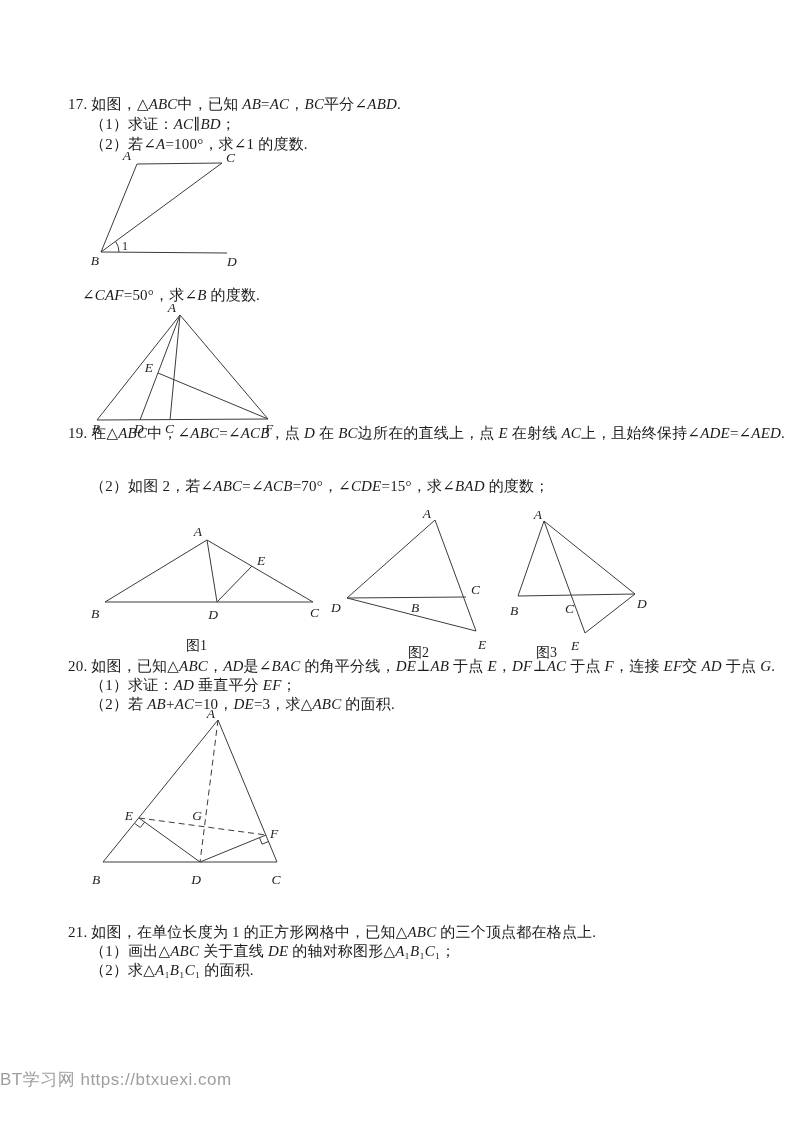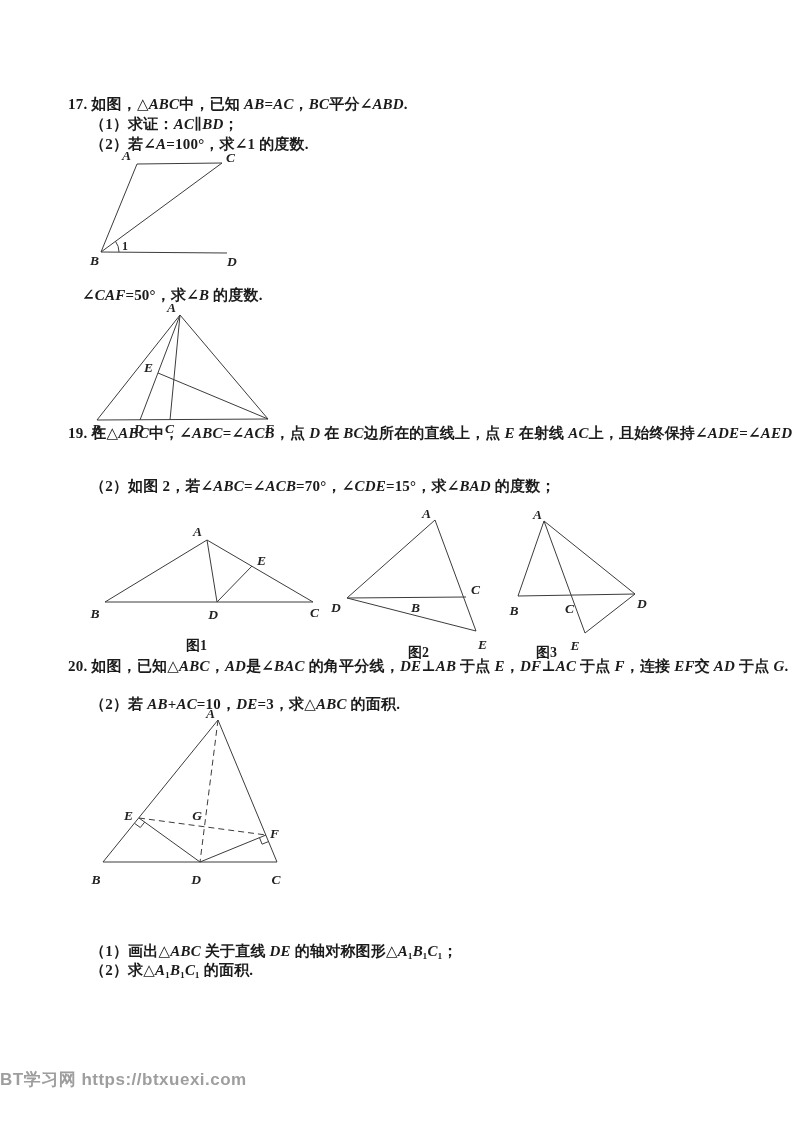--- a/index.html
+++ b/index.html
@@ -1,17 +1,17 @@
 <!DOCTYPE html>
 <html><head>
 <meta charset="utf-8">
 <style>
   html,body{margin:0;padding:0;background:#ffffff;}
   .page{position:relative;width:793px;height:1122px;background:#ffffff;overflow:hidden;
-        font-family:"Liberation Serif","DejaVu Serif",serif;color:#1b1b1b;font-weight:bold;}
+        font-family:"Liberation Serif","DejaVu Serif",serif;color:#1b1b1b;}
   .line{position:absolute;font-size:15px;line-height:19px;white-space:nowrap;
         letter-spacing:0.2px;}
   .line i{font-family:"Liberation Serif","DejaVu Serif",serif;}
   svg.fig{position:absolute;overflow:visible;}
   svg.fig line, svg.fig path{stroke:#3c3c3c;stroke-width:1;fill:none;}
   svg.fig path.dashed, svg.fig line.dashed{stroke-dasharray:6 4;}
   svg.fig text{font-family:"Liberation Serif","DejaVu Serif",serif;
                font-style:italic;font-size:13.5px;fill:#222;}
   svg.fig text.num{font-style:normal;font-size:12px;}
   svg.fig text.cap{font-style:normal;font-size:14px;fill:#1b1b1b;}
@@ -96,20 +96,21 @@
     <line x1="635" y1="594" x2="585" y2="633"></line>
     <text x="542" y="519" text-anchor="end">A</text>
     <text x="514" y="615" text-anchor="middle">B</text>
     <text x="565" y="613">C</text>
     <text x="637" y="608">D</text>
     <text x="575" y="650" text-anchor="middle">E</text>
     <text x="536" y="657" class="cap">图3</text>
   </svg>
 
   <div class="line" style="left:68px;top:657px">20. 如图，已知△<i>ABC</i>，<i>AD</i>是∠<i>BAC</i> 的角平分线，<i>DE</i>⊥<i>AB</i> 于点 <i>E</i>，<i>DF</i>⊥<i>AC</i> 于点 <i>F</i>，连接 <i>EF</i>交 <i>AD</i> 于点 <i>G</i>.</div>
+  <div class="line" style="left:90px;top:676px">（1）求证：<i>AD</i> 垂直平分 <i>EF</i>；</div>
   <div class="line" style="left:90px;top:695px">（2）若 <i>AB</i>+<i>AC</i>=10，<i>DE</i>=3，求△<i>ABC</i> 的面积.</div>
 
   <svg class="fig" style="left:88px;top:712px" width="225" height="176" viewBox="88 712 225 176">
     <line x1="218" y1="720" x2="103" y2="862"></line>
     <line x1="218" y1="720" x2="277" y2="862"></line>
     <line x1="103" y1="862" x2="277" y2="862"></line>
     <line x1="200" y1="862" x2="139" y2="818"></line>
     <line x1="200" y1="862" x2="266" y2="835"></line>
     <line x1="218" y1="720" x2="200" y2="862" class="dashed"></line>
     <line x1="139" y1="818" x2="266" y2="835" class="dashed"></line>
@@ -117,18 +118,19 @@
     <path d="M 268.6 841.5 L 262.1 844.2 L 259.5 837.7"></path>
     <text x="215" y="718" text-anchor="end">A</text>
     <text x="96" y="884" text-anchor="middle">B</text>
     <text x="196" y="884" text-anchor="middle">D</text>
     <text x="276" y="884" text-anchor="middle">C</text>
     <text x="133" y="820" text-anchor="end">E</text>
     <text x="202" y="820" text-anchor="end">G</text>
     <text x="270" y="838">F</text>
   </svg>
 
+  <div class="line" style="left:68px;top:923px">21. 如图，在单位长度为 1 的正方形网格中，已知△<i>ABC</i> 的三个顶点都在格点上.</div>
   <div class="line" style="left:90px;top:942px">（1）画出△<i>ABC</i> 关于直线 <i>DE</i> 的轴对称图形△<i>A</i>₁<i>B</i>₁<i>C</i>₁；</div>
   <div class="line" style="left:90px;top:961px">（2）求△<i>A</i>₁<i>B</i>₁<i>C</i>₁ 的面积.</div>
 
   <div class="footer">BT学习网 https://btxuexi.com</div>
 
 </div>
 
 </body></html>

